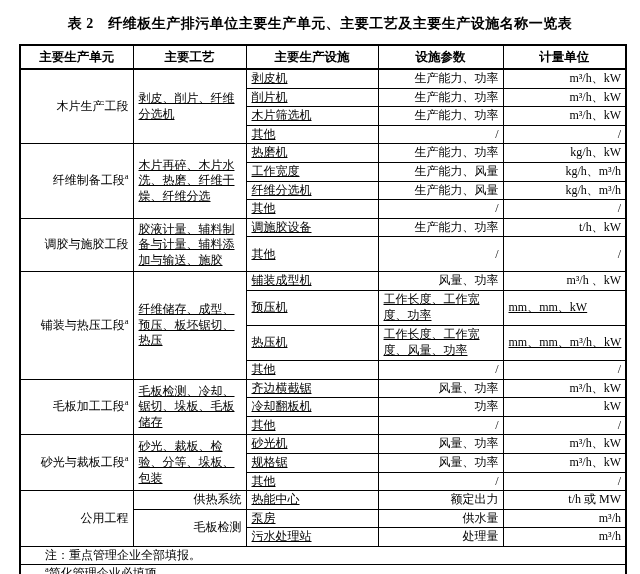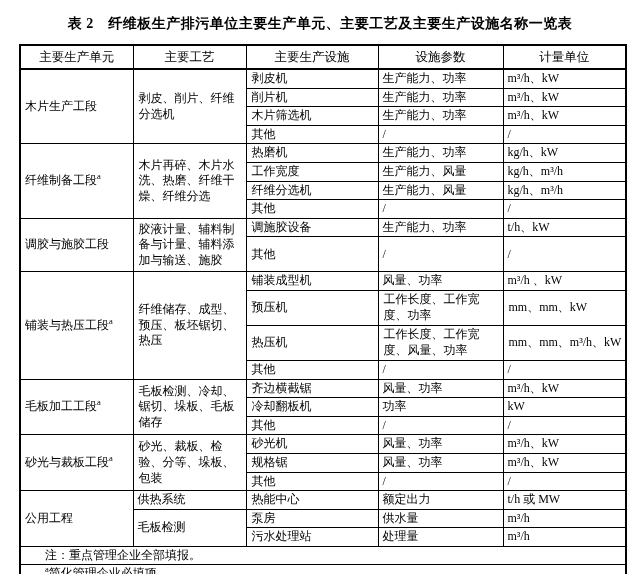--- a/index.html
+++ b/index.html
@@ -29,30 +29,30 @@
   }
   .main-table th, .main-table td {
     border: 1px solid #000;
     font-size: 12px;
     line-height: 1.3;
     padding: 1px 4px;
     vertical-align: middle;
     overflow: hidden;
   }
   .main-table thead th {
-    font-weight: normal;
+    font-weight: bold;
     height: 20px;
     text-align: center;
     border-bottom: 2px solid #000;
     font-size: 12.5px;
   }
   .main-table tr { height: 18px; }
   .main-table tr.tall { height: 35px; }
-  td.center { text-align: left; }
-  td.left { text-align: left; padding-left: 5px; padding-right: 3px; }
+  td.center { text-align: right; }
+  td.left { text-align: left; padding-left: 5px; padding-right: 3px; text-decoration: underline; }
   sup {
     font-size: 8.5px;
     vertical-align: super;
     line-height: 0;
   }
   td.note1 { text-align: left; padding-left: 24px; }
   td.note2 { text-align: left; padding-left: 24px; }
 </style>
 </head>
 <body>

